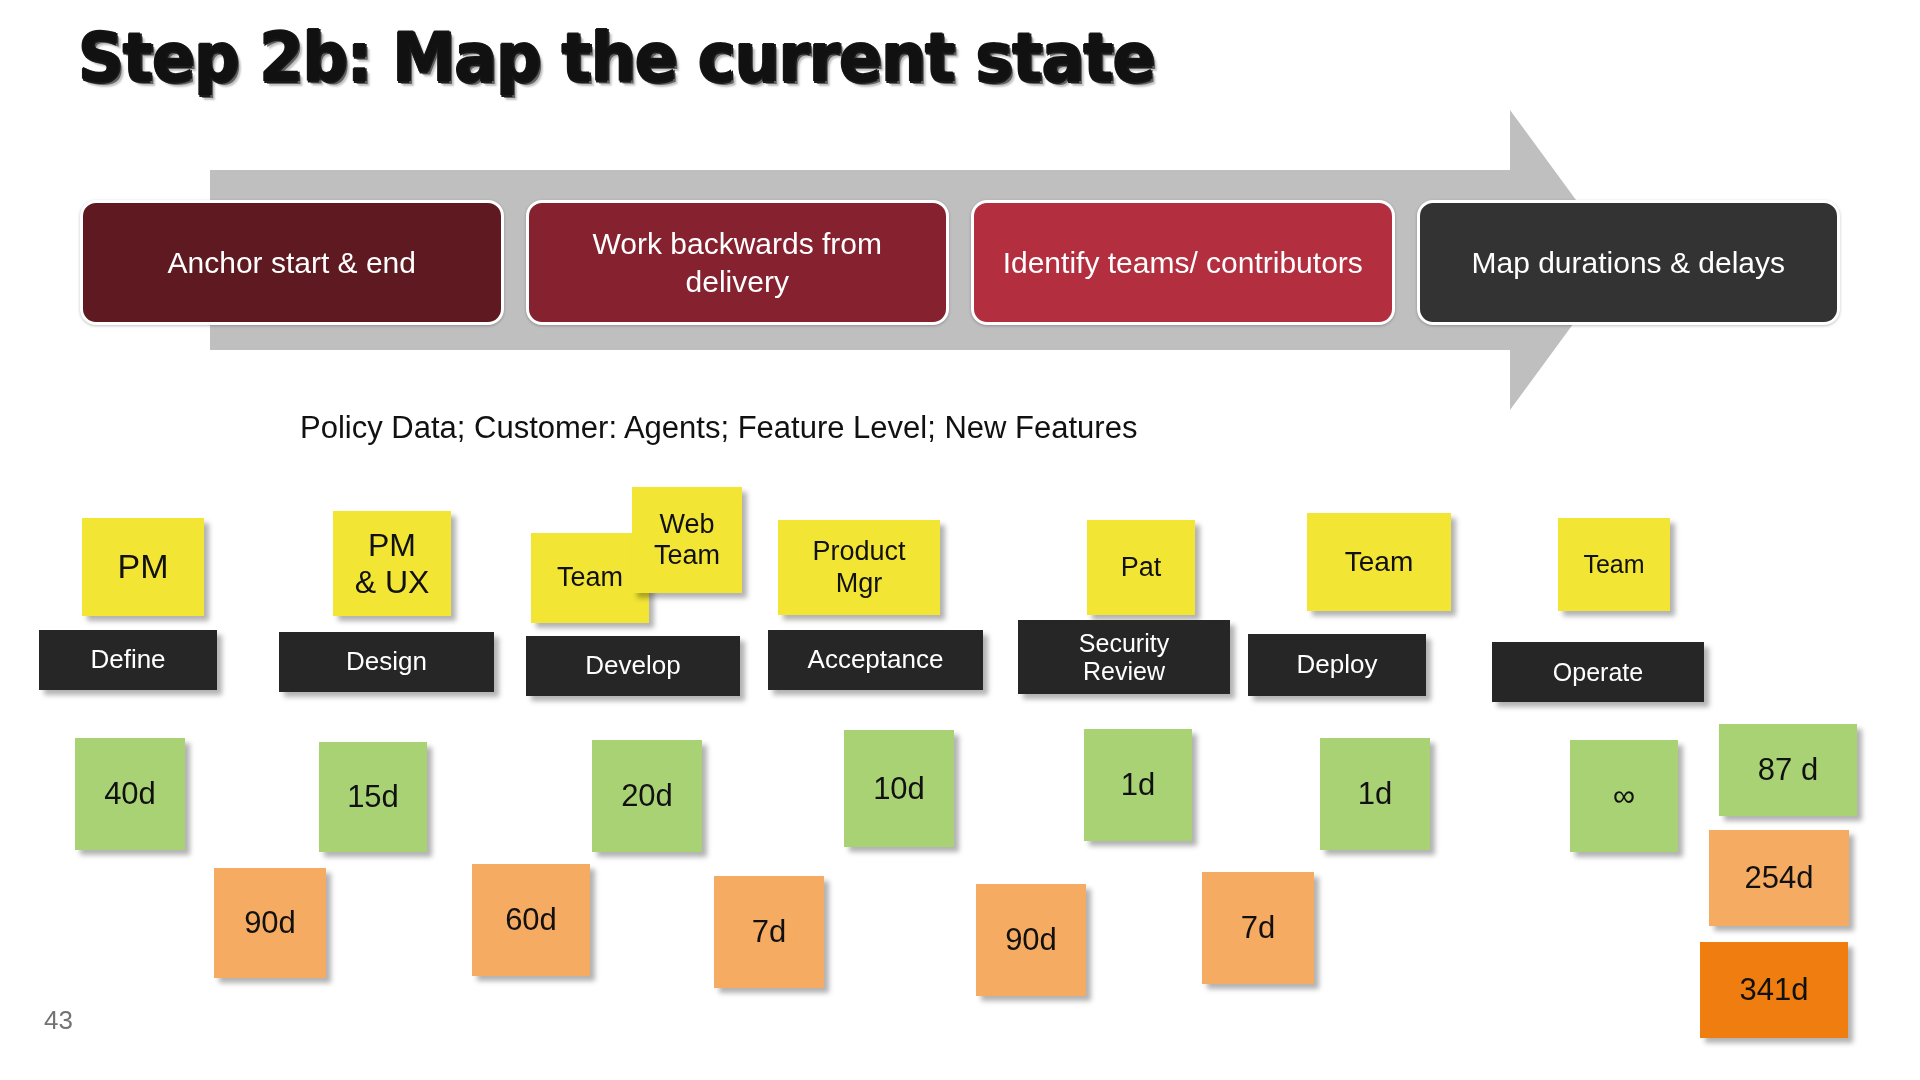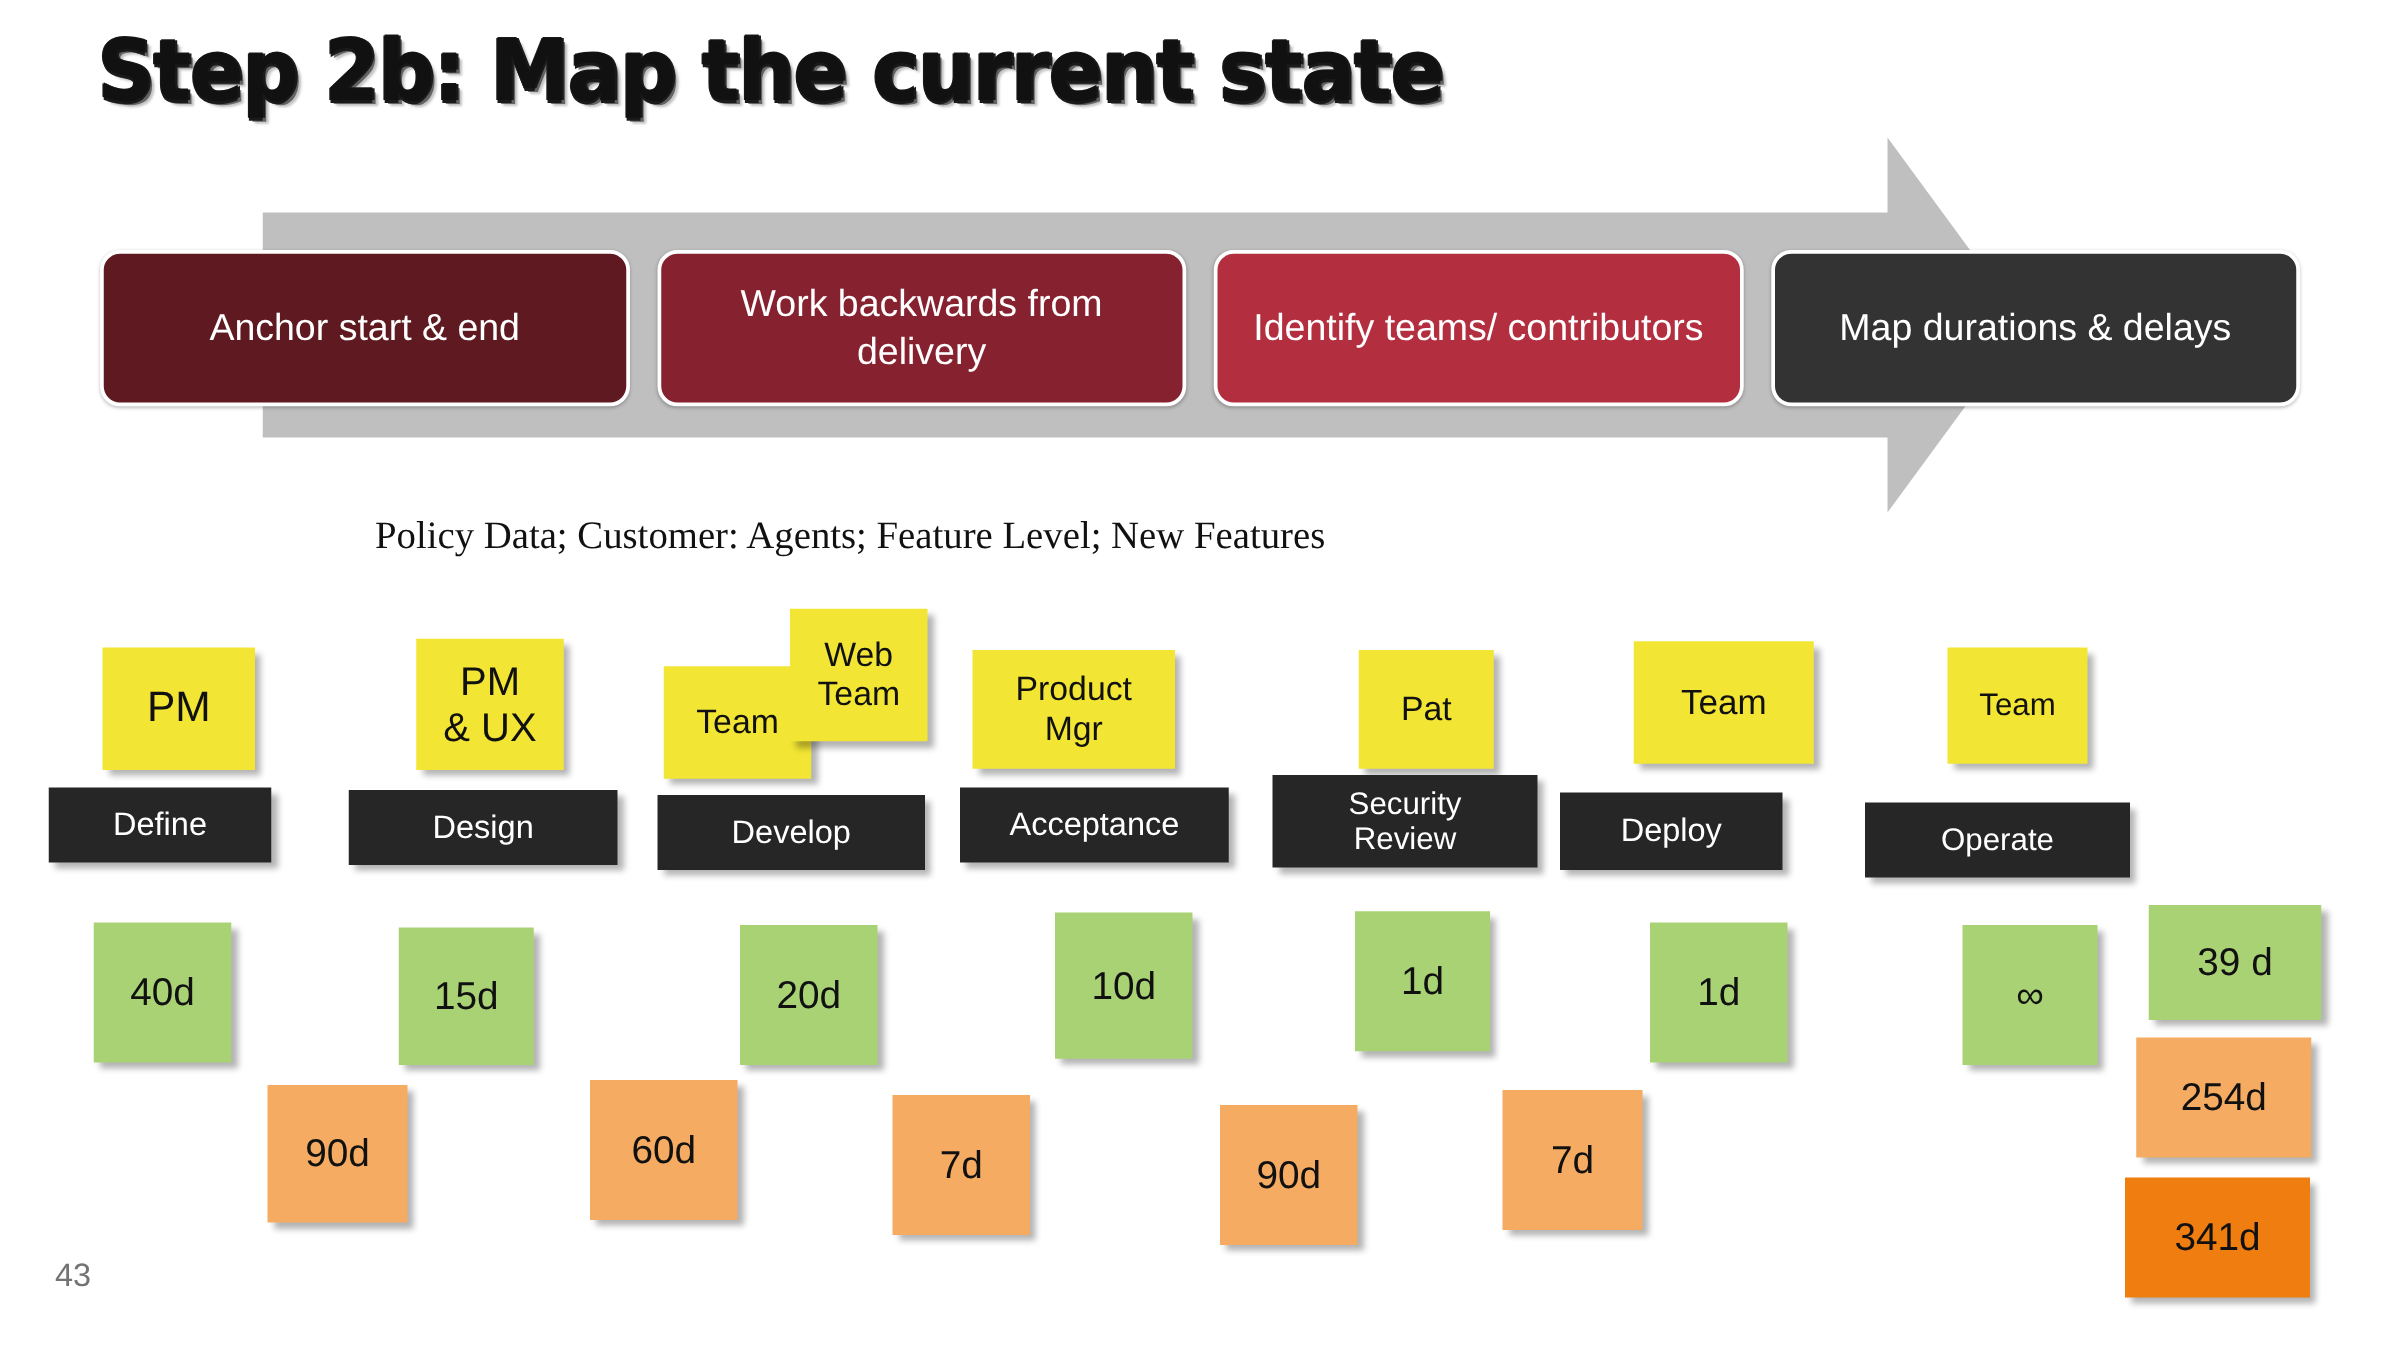--- a/index.html
+++ b/index.html
@@ -78,21 +78,20 @@
   }
 
   
   #subtitle {
     position: absolute;
     left: 300px;
     top: 410px;
     font-size: 31px;
     color: #111111;
     white-space: nowrap;
-    font-family: Liberation Serif, serif;
   }
 
   
   #map-canvas {
     position: absolute;
     left: 0;
     top: 0;
     width: 1920px;
     height: 1080px;
   }
@@ -275,21 +274,21 @@
 
     <div class="note orange" style="left:976px; top:884px; width:110px; height:112px; font-size:31px;">
       <span>90d</span>
     </div>
 
     <div class="note orange" style="left:1202px; top:872px; width:112px; height:112px; font-size:31px;">
       <span>7d</span>
     </div>
 
     <div class="note green" style="left:1719px; top:724px; width:138px; height:92px; font-size:31px;">
-      <span>39 d</span>
+      <span>87 d</span>
     </div>
 
     <div class="note orange" style="left:1709px; top:830px; width:140px; height:96px; font-size:31px;">
       <span>254d</span>
     </div>
 
     <div class="note orange-deep" style="left:1700px; top:942px; width:148px; height:96px; font-size:31px;">
       <span>341d</span>
     </div>
 

